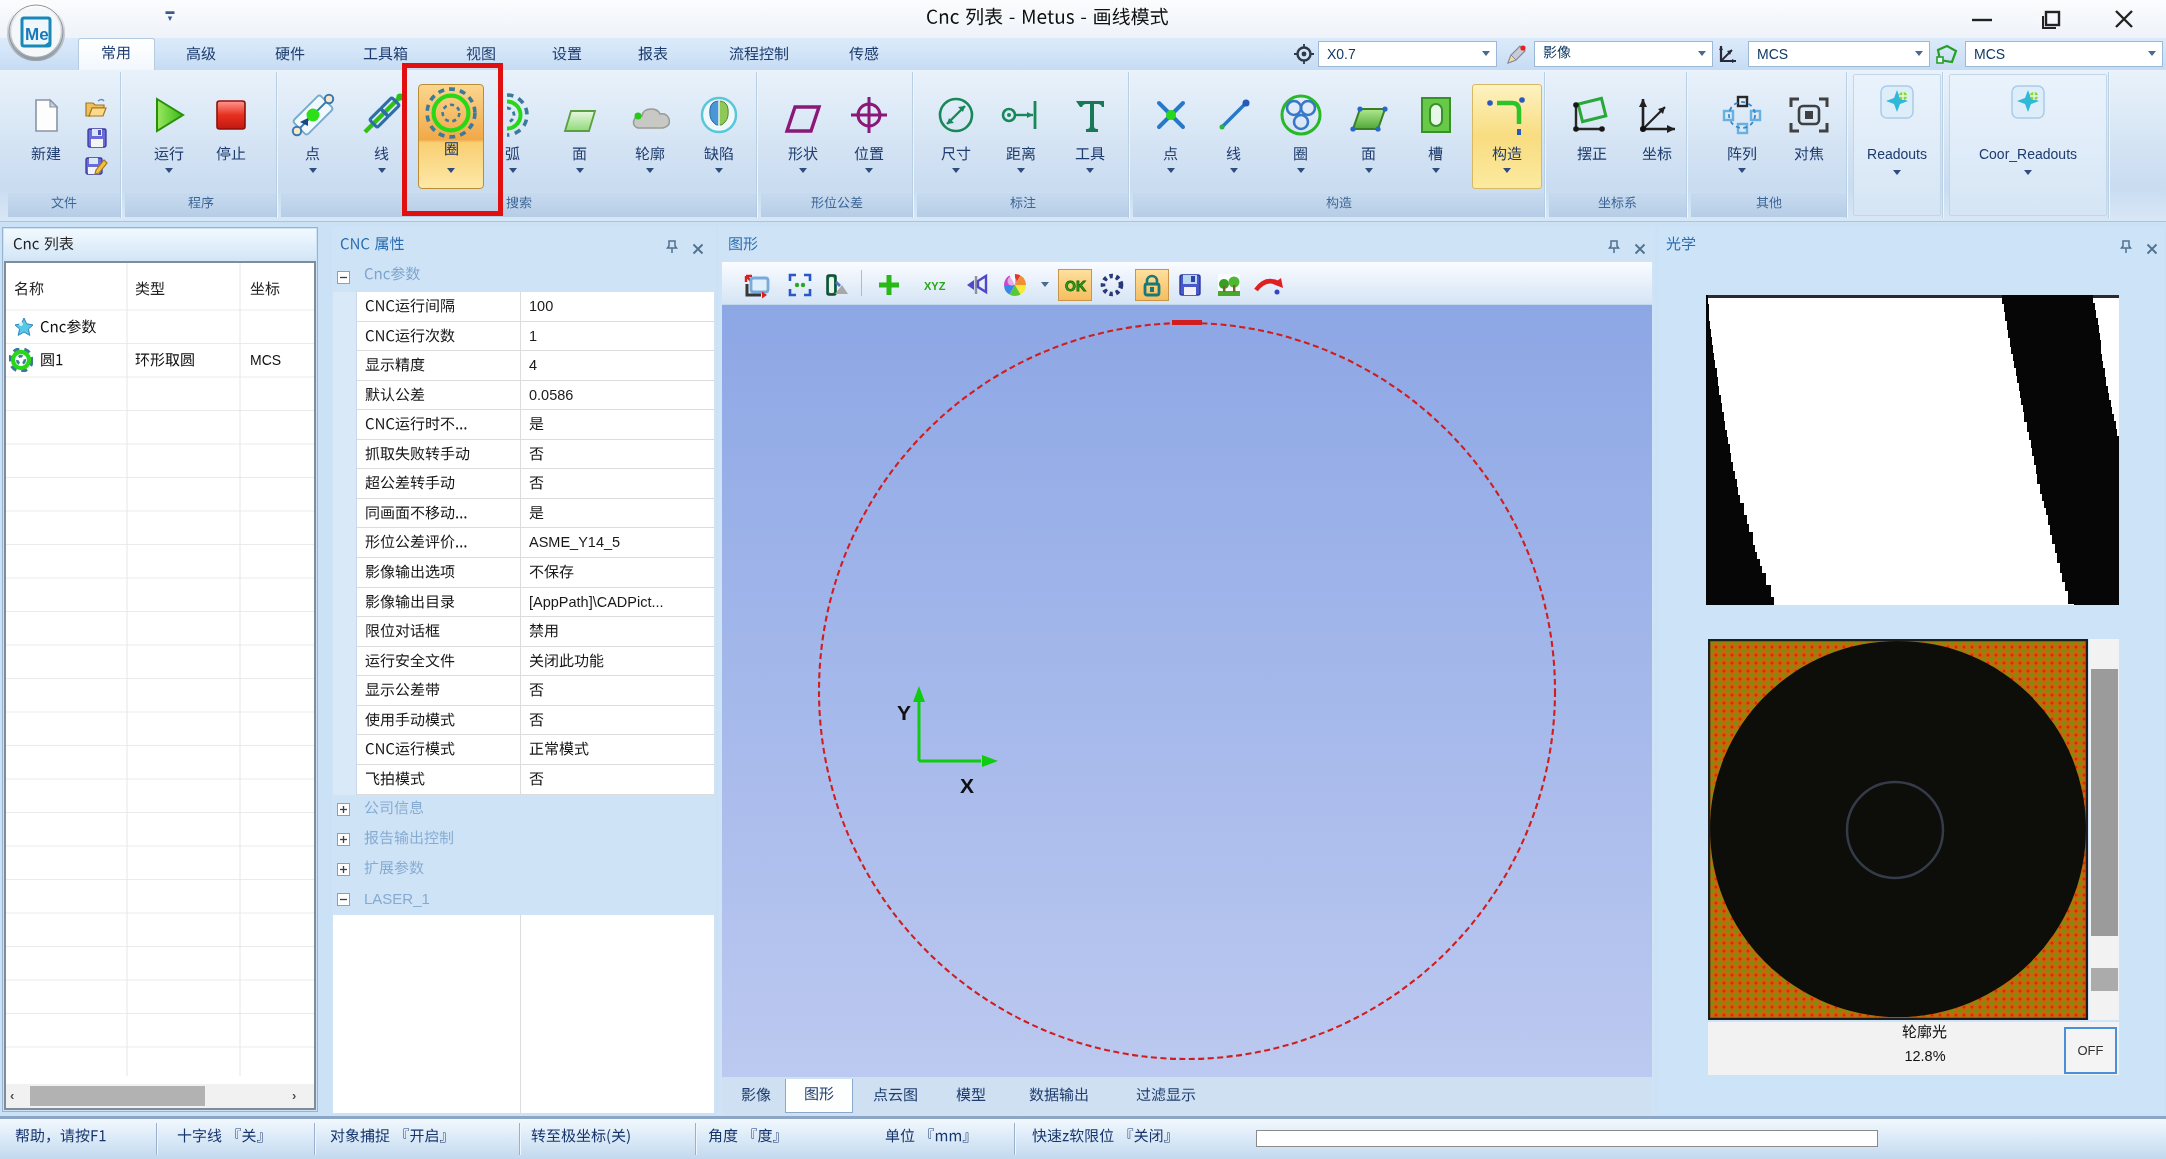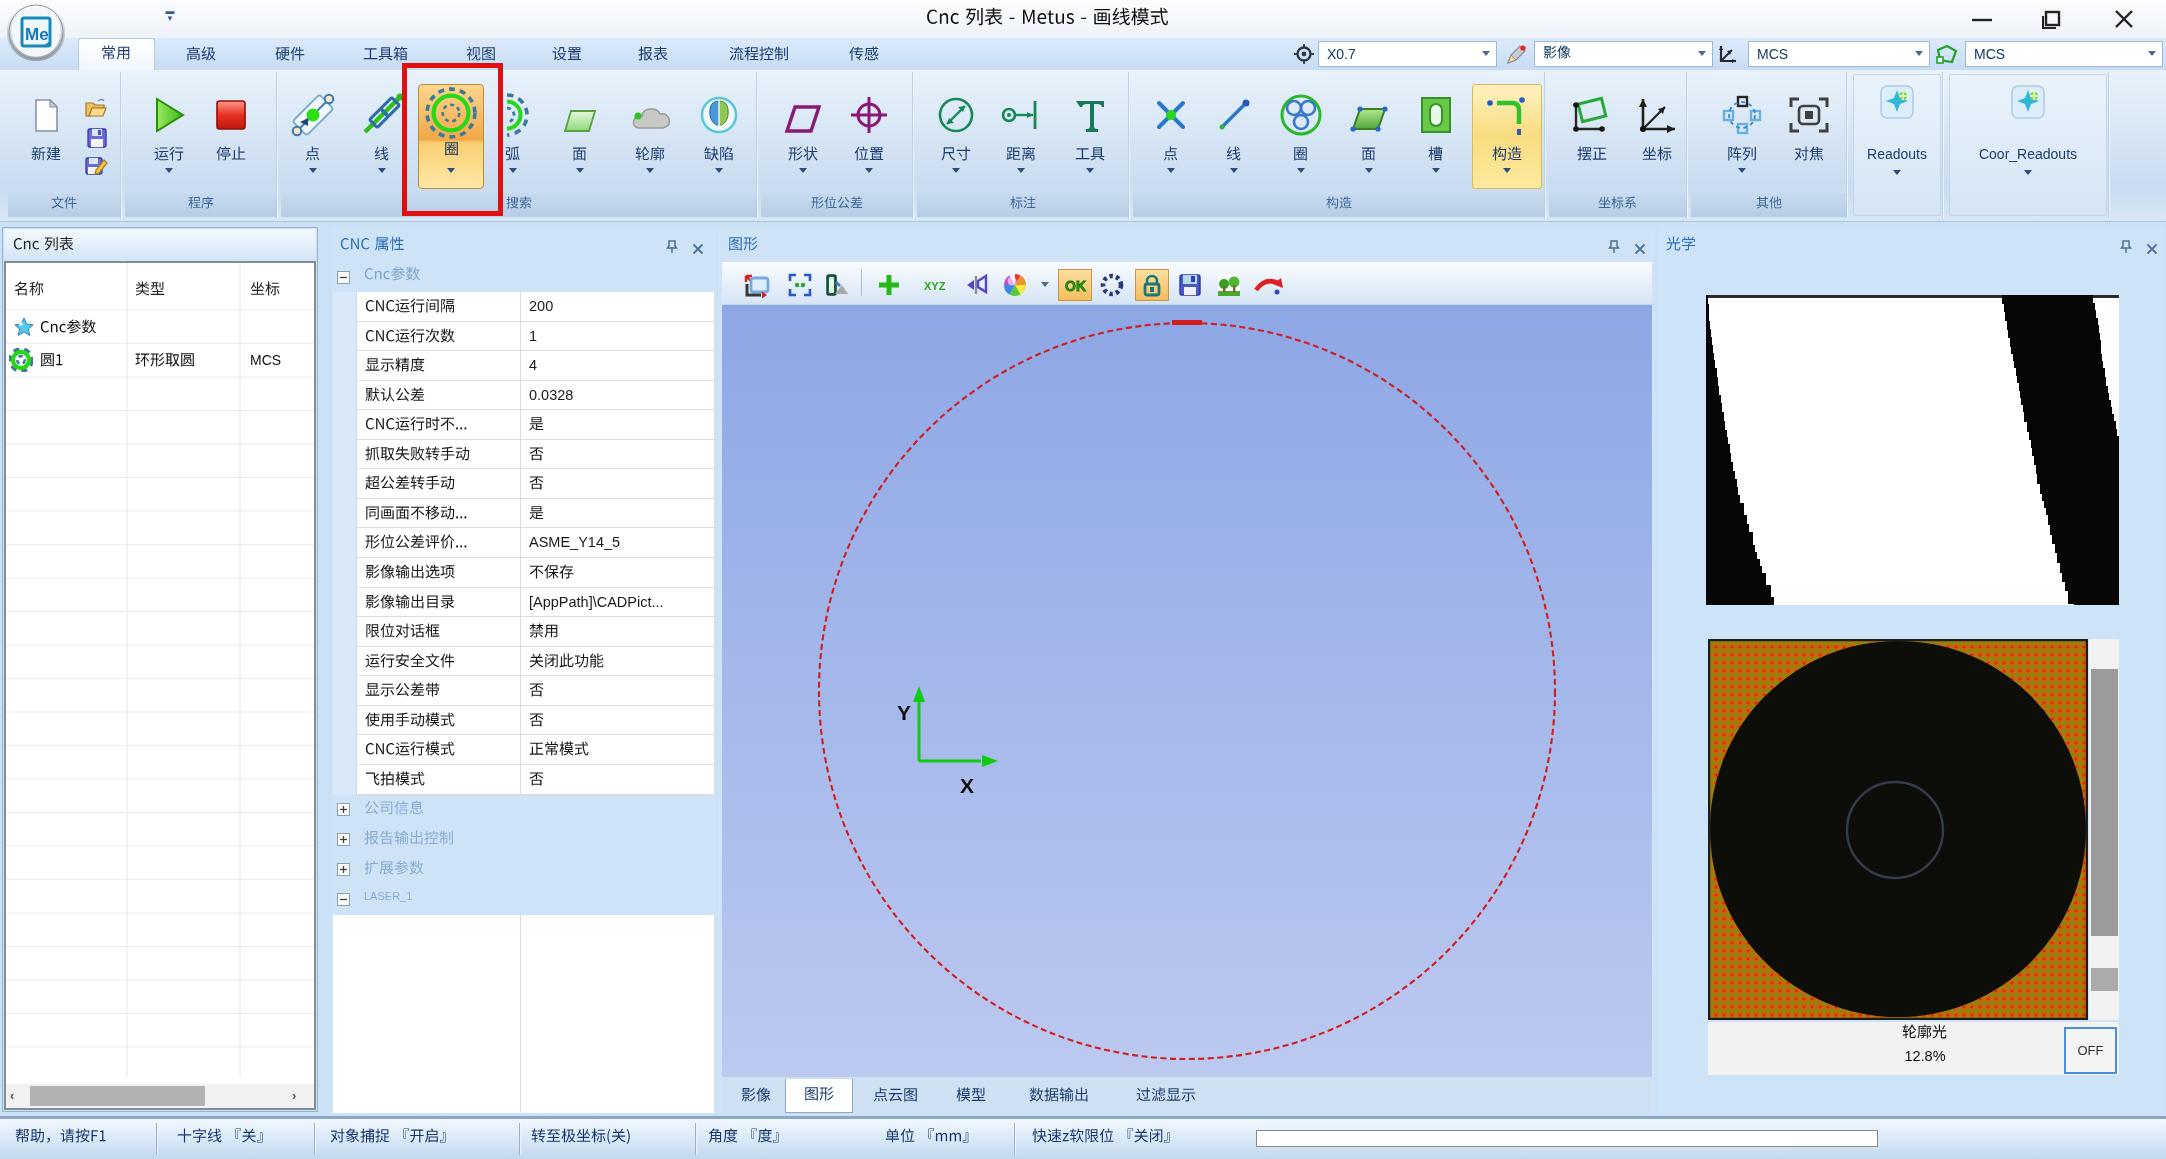--- a/index.html
+++ b/index.html
@@ -816,21 +816,21 @@
 <div class="ab" style="left:333px;top:292px;width:24px;height:502.52px;background:#d9e9f8;border-right:1px solid #c8d8ea;"></div>
 <div class="ab" style="left:357px;top:292px;width:357px;height:502.52px;background:#ffffff;"></div>
 <svg class="ab" style="left:357px;top:320.56px" width="357" height="1">
     <path d="M0 0.5H357" stroke="#dcdcdc"></path>
   </svg>
 <div class="ab" style="left:365px;top:298px;">
     <svg class="t " width="91" height="19" viewBox="0 0 91 19">
       <path fill="#1a1a1a" d="M5.7 13.4C7.1 13.4 8.2 12.8 9 11.8L8.3 10.9C7.6 11.7 6.8 12.2 5.7 12.2C3.6 12.2 2.3 10.4 2.3 7.7C2.3 4.9 3.7 3.2 5.8 3.2C6.7 3.2 7.4 3.6 8 4.3L8.8 3.4C8.1 2.7 7.1 2 5.7 2C3 2 0.9 4.2 0.9 7.7C0.9 11.3 2.9 13.4 5.7 13.4ZM11.1 13.2L12.4 13.2L12.4 7.4C12.4 6.3 12.3 5.1 12.2 4L12.3 4L13.5 6.3L17.5 13.2L18.9 13.2L18.9 2.2L17.6 2.2L17.6 7.9C17.6 9.1 17.7 10.3 17.8 11.4L17.7 11.4L16.5 9.1L12.5 2.2L11.1 2.2ZM26.1 13.4C27.5 13.4 28.6 12.8 29.4 11.8L28.7 10.9C28 11.7 27.2 12.2 26.1 12.2C24 12.2 22.7 10.4 22.7 7.7C22.7 4.9 24.1 3.2 26.2 3.2C27.1 3.2 27.8 3.6 28.4 4.3L29.2 3.4C28.5 2.7 27.5 2 26.2 2C23.4 2 21.3 4.2 21.3 7.7C21.3 11.3 23.3 13.4 26.1 13.4ZM35.7 1.5L35.7 2.6L43.2 2.6L43.2 1.5ZM31 2.1C31.9 2.7 33.1 3.6 33.7 4.1L34.4 3.3C33.8 2.8 32.6 2 31.8 1.4ZM35.6 11.4C36.1 11.2 36.7 11.2 42.4 10.7L42.9 11.8L44 11.3C43.4 10.1 42.2 8.2 41.2 6.7L40.3 7.2C40.8 7.9 41.3 8.8 41.8 9.7L36.9 10.1C37.7 8.9 38.5 7.4 39.1 6L44.3 6L44.3 5L34.7 5L34.7 6L37.7 6C37.2 7.5 36.3 9 36 9.4C35.7 9.9 35.5 10.2 35.2 10.3C35.4 10.6 35.5 11.2 35.6 11.4ZM33.8 5.8L30.6 5.8L30.6 6.9L32.7 6.9L32.7 11.7C32 12 31.3 12.6 30.5 13.4L31.3 14.5C32.1 13.5 32.8 12.6 33.3 12.6C33.7 12.6 34.2 13.1 34.8 13.4C35.9 14.1 37.1 14.3 38.9 14.3C40.6 14.3 43.1 14.2 44.1 14.1C44.2 13.8 44.3 13.2 44.5 12.9C42.9 13 40.7 13.2 39 13.2C37.3 13.2 36 13.1 35 12.4C34.4 12.1 34.1 11.8 33.8 11.6ZM51.5 1.5L51.5 2.6L58.9 2.6L58.9 1.5ZM49 0.6C48.2 1.7 46.8 3 45.5 3.9C45.7 4.1 46 4.5 46.2 4.8C47.5 3.8 49.1 2.3 50.1 1ZM50.9 5.6L50.9 6.7L55.9 6.7L55.9 12.9C55.9 13.2 55.8 13.3 55.5 13.3C55.2 13.3 54.2 13.3 53.2 13.2C53.3 13.6 53.5 14 53.5 14.4C55 14.4 55.9 14.4 56.4 14.2C56.9 14 57 13.6 57 13L57 6.7L59.3 6.7L59.3 5.6ZM49.6 3.8C48.6 5.5 46.9 7.3 45.4 8.4C45.6 8.6 46 9.1 46.2 9.3C46.7 8.9 47.3 8.3 47.9 7.7L47.9 14.4L49 14.4L49 6.5C49.6 5.8 50.2 5 50.7 4.2ZM61.4 4L61.4 14.4L62.5 14.4L62.5 4ZM61.6 1.3C62.3 2 63 2.9 63.4 3.5L64.3 2.9C64 2.3 63.1 1.4 62.4 0.8ZM65.7 8.8L69.3 8.8L69.3 10.8L65.7 10.8ZM65.7 5.8L69.3 5.8L69.3 7.8L65.7 7.8ZM64.7 4.9L64.7 11.7L70.3 11.7L70.3 4.9ZM65.3 1.4L65.3 2.5L72.5 2.5L72.5 13C72.5 13.2 72.5 13.3 72.3 13.3C72.1 13.3 71.5 13.3 70.8 13.3C71 13.6 71.1 14.1 71.2 14.3C72.1 14.3 72.8 14.3 73.2 14.1C73.5 13.9 73.7 13.7 73.7 13L73.7 1.4ZM82.6 3.9L87.4 3.9L87.4 5.3L82.6 5.3ZM81.6 3.1L81.6 6.1L88.4 6.1L88.4 3.1ZM80.9 1.3L80.9 2.2L89.3 2.2L89.3 1.3ZM76.2 1.2L76.2 14.4L77.1 14.4L77.1 2.2L79 2.2C78.7 3.2 78.3 4.5 77.8 5.6C78.9 6.8 79.2 7.8 79.2 8.7C79.2 9.1 79.1 9.6 78.9 9.7C78.8 9.8 78.6 9.8 78.4 9.9C78.2 9.9 77.9 9.9 77.5 9.8C77.7 10.1 77.8 10.6 77.8 10.8C78.2 10.8 78.5 10.8 78.8 10.8C79.1 10.8 79.4 10.7 79.6 10.5C80 10.2 80.2 9.6 80.2 8.8C80.2 7.8 80 6.7 78.9 5.5C79.4 4.3 79.9 2.8 80.4 1.6L79.6 1.2L79.5 1.2ZM86.5 8.1C86.2 8.7 85.7 9.7 85.3 10.3L82.6 10.3L82.6 11.1L84.5 11.1L84.5 14.1L85.5 14.1L85.5 11.1L87.5 11.1L87.5 10.3L86.2 10.3C86.5 9.7 86.9 9.1 87.3 8.5ZM82.8 8.4C83.2 9 83.7 9.8 84 10.3L84.7 9.9C84.5 9.4 84 8.7 83.5 8.1ZM81 7L81 14.4L82 14.4L82 7.9L88 7.9L88 13.3C88 13.4 88 13.5 87.8 13.5C87.7 13.5 87.2 13.5 86.6 13.5C86.8 13.7 86.9 14.1 86.9 14.4C87.7 14.4 88.3 14.4 88.6 14.2C88.9 14.1 89 13.8 89 13.3L89 7Z"></path>
     </svg>
   </div>
-<div class="ab" style="left:529px;top:298px;width:180px;height:18px;font-size:14.5px;color:#1a1a1a;">200</div>
+<div class="ab" style="left:529px;top:298px;width:180px;height:18px;font-size:14.5px;color:#1a1a1a;">100</div>
 <svg class="ab" style="left:357px;top:350.12px" width="357" height="1">
     <path d="M0 0.5H357" stroke="#dcdcdc"></path>
   </svg>
 <div class="ab" style="left:365px;top:327.56px;">
     <svg class="t " width="91" height="19" viewBox="0 0 91 19">
       <path fill="#1a1a1a" d="M5.7 13.4C7.1 13.4 8.2 12.8 9 11.8L8.3 10.9C7.6 11.7 6.8 12.2 5.7 12.2C3.6 12.2 2.3 10.4 2.3 7.7C2.3 4.9 3.7 3.2 5.8 3.2C6.7 3.2 7.4 3.6 8 4.3L8.8 3.4C8.1 2.7 7.1 2 5.7 2C3 2 0.9 4.2 0.9 7.7C0.9 11.3 2.9 13.4 5.7 13.4ZM11.1 13.2L12.4 13.2L12.4 7.4C12.4 6.3 12.3 5.1 12.2 4L12.3 4L13.5 6.3L17.5 13.2L18.9 13.2L18.9 2.2L17.6 2.2L17.6 7.9C17.6 9.1 17.7 10.3 17.8 11.4L17.7 11.4L16.5 9.1L12.5 2.2L11.1 2.2ZM26.1 13.4C27.5 13.4 28.6 12.8 29.4 11.8L28.7 10.9C28 11.7 27.2 12.2 26.1 12.2C24 12.2 22.7 10.4 22.7 7.7C22.7 4.9 24.1 3.2 26.2 3.2C27.1 3.2 27.8 3.6 28.4 4.3L29.2 3.4C28.5 2.7 27.5 2 26.2 2C23.4 2 21.3 4.2 21.3 7.7C21.3 11.3 23.3 13.4 26.1 13.4ZM35.7 1.5L35.7 2.6L43.2 2.6L43.2 1.5ZM31 2.1C31.9 2.7 33.1 3.6 33.7 4.1L34.4 3.3C33.8 2.8 32.6 2 31.8 1.4ZM35.6 11.4C36.1 11.2 36.7 11.2 42.4 10.7L42.9 11.8L44 11.3C43.4 10.1 42.2 8.2 41.2 6.7L40.3 7.2C40.8 7.9 41.3 8.8 41.8 9.7L36.9 10.1C37.7 8.9 38.5 7.4 39.1 6L44.3 6L44.3 5L34.7 5L34.7 6L37.7 6C37.2 7.5 36.3 9 36 9.4C35.7 9.9 35.5 10.2 35.2 10.3C35.4 10.6 35.5 11.2 35.6 11.4ZM33.8 5.8L30.6 5.8L30.6 6.9L32.7 6.9L32.7 11.7C32 12 31.3 12.6 30.5 13.4L31.3 14.5C32.1 13.5 32.8 12.6 33.3 12.6C33.7 12.6 34.2 13.1 34.8 13.4C35.9 14.1 37.1 14.3 38.9 14.3C40.6 14.3 43.1 14.2 44.1 14.1C44.2 13.8 44.3 13.2 44.5 12.9C42.9 13 40.7 13.2 39 13.2C37.3 13.2 36 13.1 35 12.4C34.4 12.1 34.1 11.8 33.8 11.6ZM51.5 1.5L51.5 2.6L58.9 2.6L58.9 1.5ZM49 0.6C48.2 1.7 46.8 3 45.5 3.9C45.7 4.1 46 4.5 46.2 4.8C47.5 3.8 49.1 2.3 50.1 1ZM50.9 5.6L50.9 6.7L55.9 6.7L55.9 12.9C55.9 13.2 55.8 13.3 55.5 13.3C55.2 13.3 54.2 13.3 53.2 13.2C53.3 13.6 53.5 14 53.5 14.4C55 14.4 55.9 14.4 56.4 14.2C56.9 14 57 13.6 57 13L57 6.7L59.3 6.7L59.3 5.6ZM49.6 3.8C48.6 5.5 46.9 7.3 45.4 8.4C45.6 8.6 46 9.1 46.2 9.3C46.7 8.9 47.3 8.3 47.9 7.7L47.9 14.4L49 14.4L49 6.5C49.6 5.8 50.2 5 50.7 4.2ZM60.8 2.4C61.9 3 63.1 3.9 63.7 4.5L64.5 3.6C63.8 3 62.5 2.2 61.5 1.6ZM60.6 12.1L61.6 12.9C62.6 11.5 63.7 9.8 64.6 8.3L63.7 7.5C62.8 9.1 61.5 11 60.6 12.1ZM66.8 0.6C66.3 3 65.5 5.3 64.3 6.8C64.6 6.9 65.2 7.3 65.4 7.4C66 6.6 66.5 5.5 67 4.3L72.5 4.3C72.3 5.3 71.8 6.4 71.4 7.2C71.7 7.3 72.2 7.5 72.4 7.6C72.9 6.6 73.6 5 74 3.5L73.1 3.1L72.9 3.2L67.4 3.2C67.6 2.4 67.8 1.6 68 0.8ZM68.5 5L68.5 5.9C68.5 8.1 68.2 11.3 63.6 13.6C63.9 13.8 64.3 14.2 64.4 14.5C67.4 13 68.7 11.1 69.3 9.2C70.1 11.6 71.5 13.4 73.7 14.3C73.8 14 74.1 13.5 74.4 13.3C71.8 12.4 70.4 10 69.7 7C69.7 6.6 69.7 6.3 69.7 5.9L69.7 5ZM81.6 0.9C81.4 1.5 80.9 2.4 80.5 2.9L81.2 3.2C81.6 2.7 82.1 2 82.6 1.3ZM76.3 1.3C76.7 1.9 77.1 2.8 77.2 3.3L78.1 2.9C78 2.4 77.5 1.6 77.1 1ZM81.1 9.3C80.8 10.1 80.3 10.7 79.7 11.3C79.2 11 78.6 10.7 78 10.5C78.2 10.1 78.5 9.7 78.7 9.3ZM76.6 10.9C77.4 11.2 78.2 11.6 78.9 12C78 12.6 76.8 13.1 75.6 13.4C75.8 13.6 76 14 76.1 14.3C77.5 13.9 78.8 13.3 79.9 12.4C80.4 12.8 80.8 13 81.2 13.3L81.9 12.6C81.5 12.3 81.1 12 80.6 11.8C81.4 10.9 82 9.9 82.4 8.6L81.8 8.3L81.6 8.4L79.2 8.4L79.5 7.6L78.5 7.4C78.4 7.7 78.2 8 78.1 8.4L76 8.4L76 9.3L77.6 9.3C77.3 9.9 77 10.5 76.6 10.9ZM78.8 0.6L78.8 3.4L75.7 3.4L75.7 4.3L78.5 4.3C77.8 5.3 76.6 6.2 75.6 6.7C75.8 6.9 76 7.3 76.2 7.5C77.1 7 78.1 6.2 78.8 5.3L78.8 7.1L79.9 7.1L79.9 5.1C80.6 5.6 81.5 6.3 81.9 6.7L82.5 5.9C82.2 5.6 80.8 4.8 80.1 4.3L83 4.3L83 3.4L79.9 3.4L79.9 0.6ZM84.4 0.7C84 3.4 83.4 5.9 82.2 7.5C82.4 7.6 82.9 8 83.1 8.1C83.4 7.6 83.8 6.9 84.1 6.2C84.4 7.7 84.8 9 85.4 10.2C84.6 11.6 83.4 12.7 81.8 13.5C82 13.8 82.3 14.2 82.4 14.4C83.9 13.6 85.1 12.6 86 11.3C86.7 12.5 87.6 13.6 88.8 14.3C89 14 89.3 13.6 89.6 13.4C88.3 12.7 87.3 11.6 86.5 10.2C87.3 8.7 87.9 6.8 88.2 4.6L89.2 4.6L89.2 3.5L84.9 3.5C85.1 2.7 85.3 1.8 85.5 0.9ZM87.1 4.6C86.9 6.3 86.5 7.8 86 9.1C85.4 7.7 85 6.2 84.7 4.6Z"></path>
     </svg>
   </div>
 <div class="ab" style="left:529px;top:327.56px;width:180px;height:18px;font-size:14.5px;color:#1a1a1a;">1</div>
 <svg class="ab" style="left:357px;top:379.68px" width="357" height="1">
@@ -843,21 +843,21 @@
   </div>
 <div class="ab" style="left:529px;top:357.12px;width:180px;height:18px;font-size:14.5px;color:#1a1a1a;">4</div>
 <svg class="ab" style="left:357px;top:409.24px" width="357" height="1">
     <path d="M0 0.5H357" stroke="#dcdcdc"></path>
   </svg>
 <div class="ab" style="left:365px;top:386.68px;">
     <svg class="t " width="61" height="19" viewBox="0 0 61 19">
       <path fill="#1a1a1a" d="M11.4 1.8C12 2.5 12.8 3.6 13.1 4.2L13.9 3.7C13.5 3.1 12.8 2.1 12.1 1.4ZM2.5 2.7C2.7 3.4 2.9 4.4 2.9 5L3.5 4.8C3.5 4.2 3.3 3.3 3 2.5ZM3 11.4C3.2 12.3 3.2 13.3 3.2 14L4 13.9C4 13.2 3.9 12.2 3.8 11.3ZM4.5 11.4C4.8 12.2 5 13.2 5 13.8L5.8 13.6C5.7 13 5.5 12 5.2 11.3ZM6 11.3C6.3 11.9 6.6 12.7 6.7 13.2L7.4 12.9C7.3 12.4 7 11.7 6.7 11.1ZM1.7 11.1C1.4 11.9 1 13 0.5 13.8L1.3 14.1C1.7 13.4 2.2 12.2 2.5 11.4ZM5.6 2.5C5.4 3.2 5.1 4.3 4.9 4.9L5.4 5.2C5.7 4.6 6 3.6 6.2 2.8ZM10.2 0.6L10.2 4L10.2 4.9L7.7 4.9L7.7 6L10.2 6C10 8.5 9.4 11.3 7.2 13.7C7.5 13.9 7.8 14.1 8.1 14.3C9.7 12.5 10.5 10.5 10.9 8.5C11.5 11 12.4 13.1 13.9 14.3C14.1 14.1 14.4 13.7 14.7 13.5C12.8 12.1 11.8 9.2 11.2 6L14.2 6L14.2 4.9L11.2 4.9L11.2 4L11.2 0.6ZM2.2 1.9L4 1.9L4 5.6L2.2 5.6ZM4.7 1.9L6.4 1.9L6.4 5.6L4.7 5.6ZM1.2 7.5L1.2 8.4L3.9 8.4L3.9 9.6L0.9 9.8L1 10.8C2.7 10.6 5.1 10.5 7.5 10.3L7.5 9.4L4.8 9.6L4.8 8.4L7.3 8.4L7.3 7.5L4.8 7.5L4.8 6.4L7.3 6.4L7.3 1.1L1.3 1.1L1.3 6.4L3.9 6.4L3.9 7.5ZM17.1 1.6C17.9 2.3 18.9 3.3 19.4 3.8L20.2 3C19.7 2.4 18.6 1.5 17.9 0.9ZM24.3 0.6C24.3 5.7 24.4 11 20.6 13.6C20.9 13.8 21.2 14.1 21.4 14.4C23.4 12.9 24.4 10.8 24.9 8.3C25.5 10.4 26.6 12.9 28.7 14.4C28.9 14.1 29.2 13.8 29.5 13.6C26.2 11.4 25.5 6.7 25.4 5.2C25.5 3.7 25.5 2.2 25.5 0.6ZM15.7 5.3L15.7 6.4L18.2 6.4L18.2 11.5C18.2 12.3 17.7 12.8 17.4 13C17.6 13.2 17.9 13.6 18 13.8C18.2 13.5 18.6 13.2 21.5 11.2C21.4 11 21.3 10.5 21.2 10.2L19.3 11.5L19.3 5.3ZM34.9 1C34 3.3 32.5 5.4 30.8 6.8C31.1 7 31.6 7.4 31.8 7.6C33.5 6.1 35.1 3.8 36.1 1.4ZM40 0.9L38.9 1.4C40 3.6 41.9 6.1 43.5 7.6C43.7 7.3 44.2 6.9 44.5 6.6C42.9 5.4 41 3 40 0.9ZM32.4 13.4C33 13.2 33.8 13.1 41.7 12.6C42.1 13.2 42.5 13.8 42.7 14.3L43.8 13.7C43.1 12.3 41.5 10.2 40.2 8.6L39.2 9.1C39.8 9.8 40.4 10.7 41 11.6L34 12C35.5 10.2 37 8 38.2 5.7L37 5.2C35.8 7.7 33.9 10.3 33.3 11C32.8 11.7 32.4 12.1 32 12.2C32.1 12.6 32.4 13.2 32.4 13.4ZM55.4 0.6C55.1 1.2 54.6 2 54.3 2.6L50.8 2.6C50.6 2 50.1 1.2 49.5 0.6L48.6 1C48.9 1.5 49.3 2.1 49.6 2.6L46.6 2.6L46.6 3.6L51.6 3.6C51.5 4.1 51.4 4.5 51.3 4.9L47.3 4.9L47.3 5.9L51 5.9C50.8 6.4 50.7 6.8 50.5 7.2L45.9 7.2L45.9 8.3L49.9 8.3C48.9 10.1 47.5 11.5 45.6 12.5C45.8 12.7 46.2 13.2 46.4 13.4C48 12.5 49.3 11.3 50.3 9.9L50.3 10.6L53.3 10.6L53.3 12.7L48.3 12.7L48.3 13.8L59.1 13.8L59.1 12.7L54.5 12.7L54.5 10.6L58 10.6L58 9.5L50.5 9.5C50.8 9.1 51 8.7 51.2 8.3L59.1 8.3L59.1 7.2L51.7 7.2C51.9 6.8 52 6.4 52.2 5.9L57.8 5.9L57.8 4.9L52.5 4.9C52.6 4.5 52.7 4.1 52.8 3.6L58.5 3.6L58.5 2.6L55.5 2.6C55.9 2.1 56.3 1.5 56.6 0.9Z"></path>
     </svg>
   </div>
-<div class="ab" style="left:529px;top:386.68px;width:180px;height:18px;font-size:14.5px;color:#1a1a1a;">0.0328</div>
+<div class="ab" style="left:529px;top:386.68px;width:180px;height:18px;font-size:14.5px;color:#1a1a1a;">0.0586</div>
 <svg class="ab" style="left:357px;top:438.8px" width="357" height="1">
     <path d="M0 0.5H357" stroke="#dcdcdc"></path>
   </svg>
 <div class="ab" style="left:365px;top:416.24px;">
     <svg class="t " width="103" height="19" viewBox="0 0 103 19">
       <path fill="#1a1a1a" d="M5.7 13.4C7.1 13.4 8.2 12.8 9 11.8L8.3 10.9C7.6 11.7 6.8 12.2 5.7 12.2C3.6 12.2 2.3 10.4 2.3 7.7C2.3 4.9 3.7 3.2 5.8 3.2C6.7 3.2 7.4 3.6 8 4.3L8.8 3.4C8.1 2.7 7.1 2 5.7 2C3 2 0.9 4.2 0.9 7.7C0.9 11.3 2.9 13.4 5.7 13.4ZM11.1 13.2L12.4 13.2L12.4 7.4C12.4 6.3 12.3 5.1 12.2 4L12.3 4L13.5 6.3L17.5 13.2L18.9 13.2L18.9 2.2L17.6 2.2L17.6 7.9C17.6 9.1 17.7 10.3 17.8 11.4L17.7 11.4L16.5 9.1L12.5 2.2L11.1 2.2ZM26.1 13.4C27.5 13.4 28.6 12.8 29.4 11.8L28.7 10.9C28 11.7 27.2 12.2 26.1 12.2C24 12.2 22.7 10.4 22.7 7.7C22.7 4.9 24.1 3.2 26.2 3.2C27.1 3.2 27.8 3.6 28.4 4.3L29.2 3.4C28.5 2.7 27.5 2 26.2 2C23.4 2 21.3 4.2 21.3 7.7C21.3 11.3 23.3 13.4 26.1 13.4ZM35.7 1.5L35.7 2.6L43.2 2.6L43.2 1.5ZM31 2.1C31.9 2.7 33.1 3.6 33.7 4.1L34.4 3.3C33.8 2.8 32.6 2 31.8 1.4ZM35.6 11.4C36.1 11.2 36.7 11.2 42.4 10.7L42.9 11.8L44 11.3C43.4 10.1 42.2 8.2 41.2 6.7L40.3 7.2C40.8 7.9 41.3 8.8 41.8 9.7L36.9 10.1C37.7 8.9 38.5 7.4 39.1 6L44.3 6L44.3 5L34.7 5L34.7 6L37.7 6C37.2 7.5 36.3 9 36 9.4C35.7 9.9 35.5 10.2 35.2 10.3C35.4 10.6 35.5 11.2 35.6 11.4ZM33.8 5.8L30.6 5.8L30.6 6.9L32.7 6.9L32.7 11.7C32 12 31.3 12.6 30.5 13.4L31.3 14.5C32.1 13.5 32.8 12.6 33.3 12.6C33.7 12.6 34.2 13.1 34.8 13.4C35.9 14.1 37.1 14.3 38.9 14.3C40.6 14.3 43.1 14.2 44.1 14.1C44.2 13.8 44.3 13.2 44.5 12.9C42.9 13 40.7 13.2 39 13.2C37.3 13.2 36 13.1 35 12.4C34.4 12.1 34.1 11.8 33.8 11.6ZM51.5 1.5L51.5 2.6L58.9 2.6L58.9 1.5ZM49 0.6C48.2 1.7 46.8 3 45.5 3.9C45.7 4.1 46 4.5 46.2 4.8C47.5 3.8 49.1 2.3 50.1 1ZM50.9 5.6L50.9 6.7L55.9 6.7L55.9 12.9C55.9 13.2 55.8 13.3 55.5 13.3C55.2 13.3 54.2 13.3 53.2 13.2C53.3 13.6 53.5 14 53.5 14.4C55 14.4 55.9 14.4 56.4 14.2C56.9 14 57 13.6 57 13L57 6.7L59.3 6.7L59.3 5.6ZM49.6 3.8C48.6 5.5 46.9 7.3 45.4 8.4C45.6 8.6 46 9.1 46.2 9.3C46.7 8.9 47.3 8.3 47.9 7.7L47.9 14.4L49 14.4L49 6.5C49.6 5.8 50.2 5 50.7 4.2ZM67.1 6.4C67.9 7.6 68.9 9.2 69.4 10.1L70.4 9.5C69.9 8.6 68.8 7.1 68 5.9ZM64.8 7.2L64.8 10.6L62.3 10.6L62.3 7.2ZM64.8 6.2L62.3 6.2L62.3 2.9L64.8 2.9ZM61.2 1.9L61.2 12.8L62.3 12.8L62.3 11.6L65.9 11.6L65.9 1.9ZM71.4 0.7L71.4 3.6L66.6 3.6L66.6 4.7L71.4 4.7L71.4 12.7C71.4 13 71.3 13.1 71 13.1C70.7 13.1 69.6 13.1 68.4 13.1C68.6 13.4 68.8 13.9 68.8 14.2C70.3 14.2 71.3 14.2 71.8 14C72.4 13.9 72.6 13.5 72.6 12.7L72.6 4.7L74.4 4.7L74.4 3.6L72.6 3.6L72.6 0.7ZM83.4 6C85.2 7.2 87.4 9 88.5 10.2L89.4 9.3C88.3 8.1 86 6.4 84.2 5.3ZM76 1.7L76 2.8L82.7 2.8C81.2 5.4 78.6 7.9 75.6 9.4C75.9 9.6 76.2 10.1 76.4 10.4C78.5 9.3 80.4 7.7 81.9 6L81.9 14.4L83.1 14.4L83.1 4.4C83.5 3.9 83.8 3.4 84.1 2.8L89 2.8L89 1.7ZM92.1 13.4C92.6 13.4 93.1 13 93.1 12.4C93.1 11.7 92.6 11.3 92.1 11.3C91.5 11.3 91.1 11.7 91.1 12.4C91.1 13 91.5 13.4 92.1 13.4ZM96.2 13.4C96.8 13.4 97.2 13 97.2 12.4C97.2 11.7 96.8 11.3 96.2 11.3C95.7 11.3 95.2 11.7 95.2 12.4C95.2 13 95.7 13.4 96.2 13.4ZM100.4 13.4C101 13.4 101.4 13 101.4 12.4C101.4 11.7 101 11.3 100.4 11.3C99.9 11.3 99.4 11.7 99.4 12.4C99.4 13 99.9 13.4 100.4 13.4Z"></path>
     </svg>
   </div>
 <div class="ab" style="left:529px;top:416.24px;">
     <svg class="t " width="16" height="19" viewBox="0 0 16 19">
@@ -1042,21 +1042,21 @@
   </svg>
 <div class="ab" style="left:364px;top:859.52px;">
     <svg class="t " width="61" height="19" viewBox="0 0 61 19">
       <path fill="#86abd2" d="M2.6 0.6L2.6 3.6L0.8 3.6L0.8 4.7L2.6 4.7L2.6 8C1.8 8.2 1.2 8.4 0.6 8.6L0.9 9.7L2.6 9.1L2.6 13C2.6 13.2 2.5 13.3 2.4 13.3C2.2 13.3 1.6 13.3 0.9 13.3C1.1 13.6 1.2 14.1 1.3 14.3C2.2 14.4 2.8 14.3 3.2 14.1C3.6 13.9 3.7 13.6 3.7 13L3.7 8.8L5.4 8.2L5.2 7.2L3.7 7.7L3.7 4.7L5.3 4.7L5.3 3.6L3.7 3.6L3.7 0.6ZM9.2 1C9.5 1.6 9.9 2.3 10.1 2.9L6.3 2.9L6.3 6.6C6.3 8.8 6.2 11.7 4.5 13.8C4.8 13.9 5.2 14.3 5.4 14.5C7.2 12.3 7.5 9 7.5 6.6L7.5 4L14.3 4L14.3 2.9L10.7 2.9L11.2 2.7C11 2.2 10.5 1.3 10.2 0.7ZM19.7 14.4L19.7 14.4C20 14.2 20.5 14.1 24.2 13.2C24.2 12.9 24.2 12.5 24.3 12.2L21 12.9L21 9.9L23.1 9.9C24.1 12.2 26 13.7 28.7 14.4C28.9 14.1 29.2 13.7 29.4 13.5C28.1 13.2 27 12.7 26.1 12.1C26.8 11.6 27.8 11.1 28.5 10.5L27.6 9.9C27 10.4 26.1 11 25.4 11.5C24.9 11 24.5 10.5 24.2 9.9L29.2 9.9L29.2 8.9L26.1 8.9L26.1 7.3L28.6 7.3L28.6 6.3L26.1 6.3L26.1 4.9L25 4.9L25 6.3L22 6.3L22 4.9L21 4.9L21 6.3L18.7 6.3L18.7 7.3L21 7.3L21 8.9L18.3 8.9L18.3 9.9L20 9.9L20 12.3C20 13 19.5 13.3 19.2 13.5C19.4 13.7 19.6 14.1 19.7 14.4ZM22 7.3L25 7.3L25 8.9L22 8.9ZM18.2 2.3L27.2 2.3L27.2 3.8L18.2 3.8ZM17.1 1.3L17.1 5.7C17.1 8.1 17 11.5 15.5 13.8C15.8 13.9 16.2 14.2 16.5 14.4C18 12 18.2 8.3 18.2 5.7L18.2 4.8L28.4 4.8L28.4 1.3ZM38.2 7.2C37.2 7.9 35.3 8.6 33.8 8.9C34.1 9.2 34.4 9.5 34.5 9.7C36.1 9.3 38 8.6 39.1 7.7ZM39.5 8.9C38.2 9.9 35.7 10.7 33.6 11.1C33.8 11.3 34.1 11.7 34.2 12C36.5 11.5 39 10.6 40.5 9.4ZM41.4 10.5C39.7 12.2 36.3 13.1 32.6 13.5C32.9 13.7 33.1 14.1 33.2 14.4C37 13.9 40.5 12.9 42.4 11ZM32.7 4.3C33 4.2 33.5 4.2 36.1 4C35.9 4.5 35.6 5 35.3 5.4L30.8 5.4L30.8 6.4L34.6 6.4C33.6 7.7 32.2 8.7 30.6 9.4C30.8 9.6 31.3 10.1 31.4 10.3C33.2 9.4 34.8 8.1 36 6.4L39.1 6.4C40.2 8 42 9.4 43.7 10.2C43.9 9.9 44.2 9.5 44.5 9.3C43 8.7 41.4 7.6 40.4 6.4L44.2 6.4L44.2 5.4L36.6 5.4C36.9 5 37.1 4.5 37.3 4L41.5 3.8C41.9 4.1 42.3 4.5 42.5 4.7L43.4 4.1C42.6 3.2 40.9 1.9 39.6 1L38.7 1.6C39.3 2 39.9 2.4 40.5 2.9L34.7 3.1C35.6 2.5 36.6 1.8 37.5 1.1L36.5 0.5C35.4 1.6 33.9 2.5 33.4 2.8C33 3.1 32.7 3.2 32.4 3.3C32.5 3.6 32.6 4.1 32.7 4.3ZM51.6 0.9C51.4 1.5 50.9 2.4 50.5 2.9L51.3 3.2C51.6 2.7 52.2 2 52.6 1.3ZM46.3 1.3C46.7 1.9 47.1 2.8 47.2 3.3L48.1 2.9C48 2.4 47.6 1.6 47.1 1ZM51.1 9.3C50.8 10.1 50.3 10.7 49.8 11.3C49.2 11 48.6 10.7 48 10.5C48.3 10.1 48.5 9.7 48.7 9.3ZM46.6 10.9C47.4 11.2 48.2 11.6 49 12C48 12.6 46.8 13.1 45.6 13.4C45.8 13.6 46 14 46.2 14.3C47.5 13.9 48.8 13.3 49.9 12.4C50.4 12.8 50.8 13 51.2 13.3L51.9 12.6C51.6 12.3 51.1 12 50.6 11.8C51.4 10.9 52 9.9 52.4 8.6L51.8 8.3L51.6 8.4L49.2 8.4L49.5 7.6L48.5 7.4C48.4 7.7 48.2 8 48.1 8.4L46 8.4L46 9.3L47.6 9.3C47.3 9.9 47 10.5 46.6 10.9ZM48.9 0.6L48.9 3.4L45.8 3.4L45.8 4.3L48.5 4.3C47.8 5.3 46.6 6.2 45.6 6.7C45.8 6.9 46.1 7.3 46.2 7.5C47.1 7 48.1 6.2 48.9 5.3L48.9 7.1L49.9 7.1L49.9 5.1C50.6 5.6 51.5 6.3 51.9 6.7L52.5 5.9C52.2 5.6 50.9 4.8 50.1 4.3L53 4.3L53 3.4L49.9 3.4L49.9 0.6ZM54.4 0.7C54.1 3.4 53.4 5.9 52.2 7.5C52.5 7.6 52.9 8 53.1 8.1C53.5 7.6 53.8 6.9 54.1 6.2C54.4 7.7 54.9 9 55.4 10.2C54.6 11.6 53.4 12.7 51.8 13.5C52 13.8 52.3 14.2 52.4 14.4C53.9 13.6 55.1 12.6 56 11.3C56.7 12.5 57.6 13.6 58.8 14.3C59 14 59.3 13.6 59.6 13.4C58.3 12.7 57.3 11.6 56.6 10.2C57.4 8.7 57.9 6.8 58.2 4.6L59.2 4.6L59.2 3.5L54.9 3.5C55.2 2.7 55.3 1.8 55.5 0.9ZM57.1 4.6C56.9 6.3 56.5 7.8 56 9.1C55.4 7.7 55 6.2 54.7 4.6Z"></path>
     </svg>
   </div>
 <div class="ab" style="left:337px;top:892.52px;width:13px;height:13px;background:#fff;border:1px solid #8aa0b8;"></div>
 <svg class="ab" style="left:337px;top:892.52px" width="13" height="13">
     <path d="M3 6.5h7" stroke="#404040" stroke-width="1.3"></path>
   </svg>
-<div class="ab" style="left:364px;top:889.52px;width:140px;height:18px;font-size:11px;color:#86abd2;">LASER_1</div>
+<div class="ab" style="left:364px;top:889.52px;width:140px;height:18px;font-size:15px;color:#86abd2;">LASER_1</div>
 <div class="ab" style="left:333px;top:914.52px;width:381px;height:198.48px;background:#ffffff;"></div>
 <svg class="ab" style="left:520px;top:914.52px" width="1" height="198.48">
     <path d="M0.5 0V198.48" stroke="#dcdcdc"></path>
   </svg>
 <div class="ab" style="left:718px;top:227px;width:937px;height:888px;background:#cfe3f6;"></div>
 <div class="ab" style="left:718px;top:229px;width:937px;height:32px;display:flex;align-items:center;padding-left:10px;">
     <svg class="t " width="31" height="19" viewBox="0 0 31 19">
       <path fill="#2b6cb0" d="M5.6 9C6.8 9.3 8.4 9.8 9.2 10.2L9.7 9.4C8.8 9.1 7.3 8.6 6.1 8.3ZM4.1 10.9C6.2 11.2 8.8 11.8 10.2 12.3L10.7 11.4C9.3 11 6.7 10.4 4.6 10.2ZM1.3 1.3L1.3 14.4L2.3 14.4L2.3 13.8L12.6 13.8L12.6 14.4L13.8 14.4L13.8 1.3ZM2.3 12.8L2.3 2.3L12.6 2.3L12.6 12.8ZM6.2 2.6C5.5 3.8 4.2 5 2.9 5.7C3.1 5.9 3.5 6.2 3.7 6.4C4.1 6.1 4.6 5.8 5.1 5.4C5.5 5.8 6.1 6.3 6.7 6.7C5.4 7.3 3.9 7.7 2.6 8C2.8 8.2 3 8.7 3.1 8.9C4.6 8.6 6.2 8 7.6 7.3C8.9 7.9 10.3 8.4 11.7 8.8C11.8 8.5 12.1 8.1 12.3 7.9C11 7.7 9.7 7.3 8.5 6.7C9.7 6 10.6 5.1 11.2 4.1L10.6 3.7L10.4 3.8L6.5 3.8C6.8 3.5 7 3.2 7.2 2.9ZM5.7 4.8L5.8 4.7L9.7 4.7C9.1 5.2 8.4 5.8 7.6 6.2C6.8 5.8 6.2 5.3 5.7 4.8ZM27.7 0.8C26.8 2.1 25 3.3 23.6 4C23.9 4.3 24.2 4.6 24.4 4.8C25.9 4 27.6 2.7 28.7 1.3ZM28.1 5C27.1 6.3 25.3 7.6 23.8 8.4C24 8.6 24.4 9 24.6 9.2C26.2 8.3 28 6.9 29.1 5.4ZM28.5 9C27.3 10.9 25.2 12.6 23 13.5C23.3 13.7 23.6 14.1 23.8 14.4C26.1 13.3 28.2 11.5 29.5 9.4ZM21.1 2.6L21.1 6.5L18.6 6.5L18.6 2.6ZM15.6 6.5L15.6 7.5L17.6 7.5C17.5 9.8 17.2 12 15.6 13.7C15.8 13.9 16.2 14.2 16.4 14.5C18.2 12.5 18.6 10 18.6 7.5L21.1 7.5L21.1 14.4L22.2 14.4L22.2 7.5L23.8 7.5L23.8 6.5L22.2 6.5L22.2 2.6L23.6 2.6L23.6 1.5L15.9 1.5L15.9 2.6L17.6 2.6L17.6 6.5Z"></path>
     </svg>
   </div>

